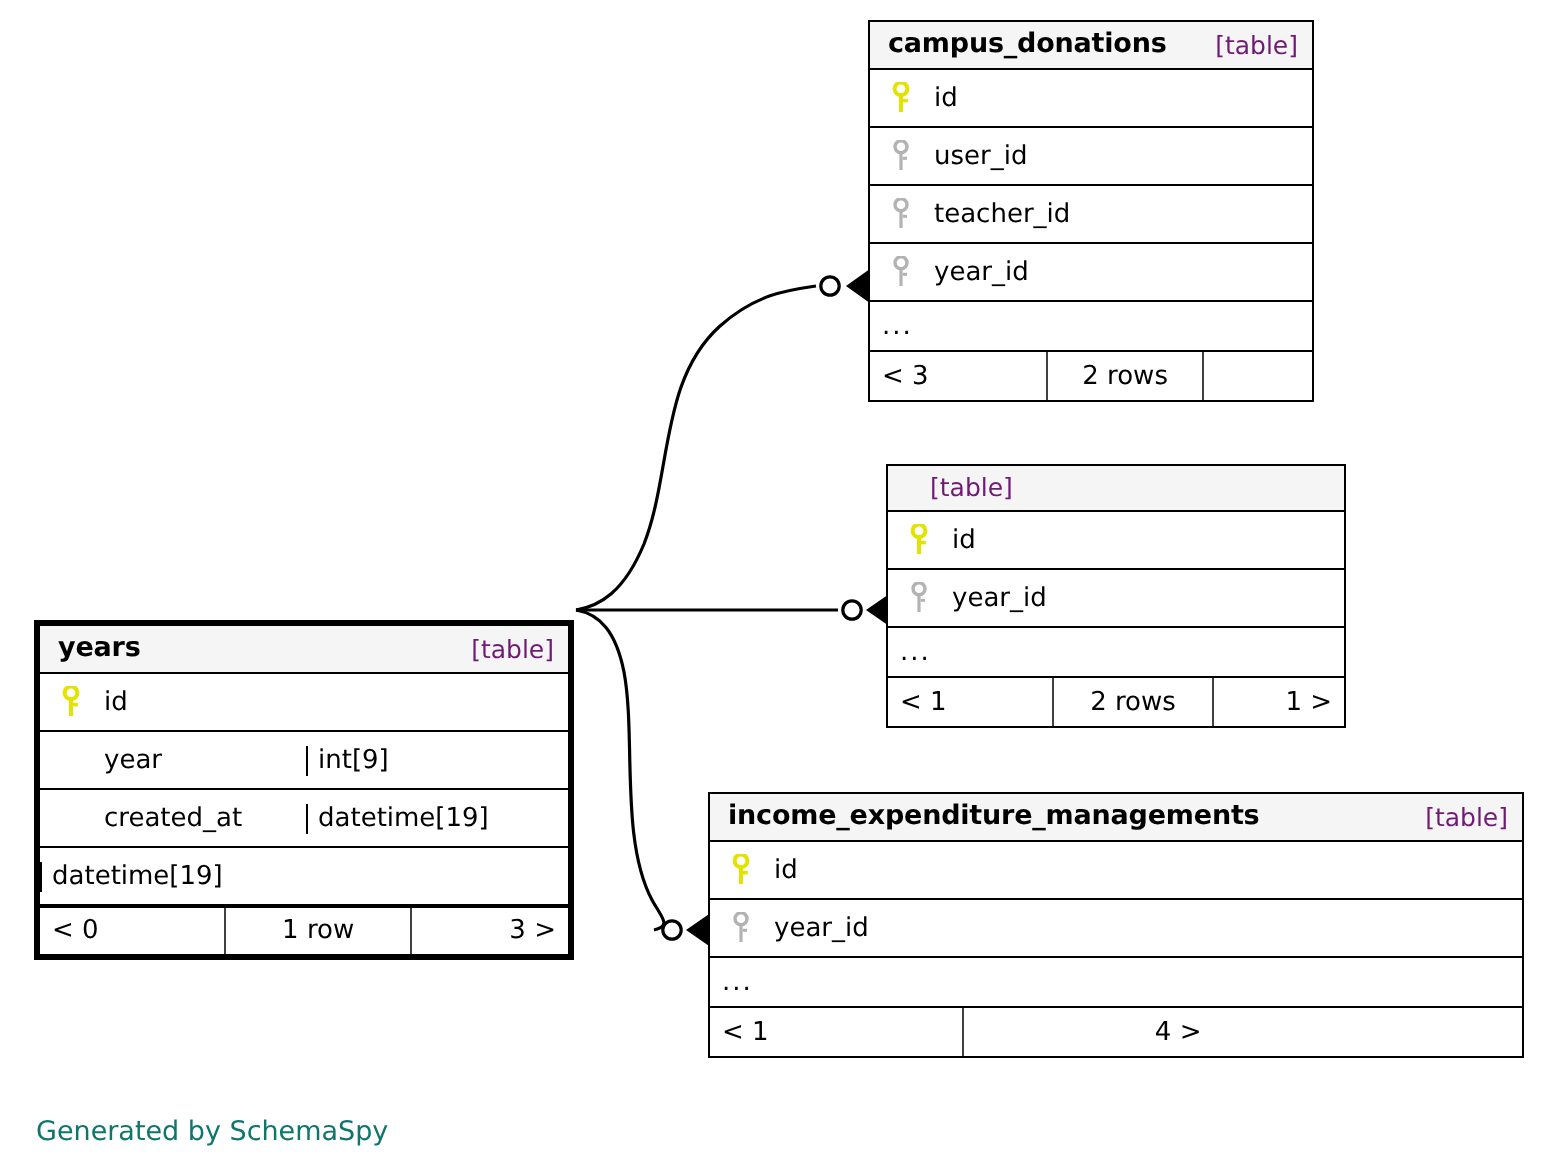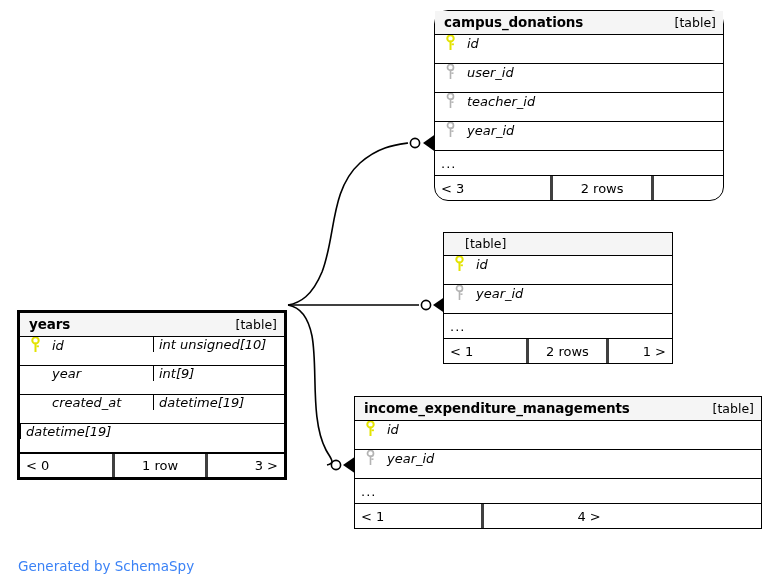--- a/index.html
+++ b/index.html
@@ -53,32 +53,31 @@
     box-sizing: border-box;
   }
   .tbl-name {
     font-weight: bold;
     font-size: 13.5px;
     letter-spacing: -0.1px;
     white-space: nowrap;
   }
   .tbl-kind {
     font-size: 12.5px;
-    color: #000000;
+    color: #701a75;
     white-space: nowrap;
     padding-left: 12px;
   }
 
   .col-row {
     display: flex;
-    align-items: flex-start;
+    align-items: center;
     border-bottom: 1px solid #000000;
     box-sizing: border-box;
     height: 29px;
-    font-style: italic;
   }
   .col-row:last-child { border-bottom: none; }
 
   .col-main {
     display: flex;
     align-items: center;
     flex: 1 1 auto;
     min-width: 0;
     padding-left: 6px;
     box-sizing: border-box;
@@ -123,34 +122,34 @@
     display: flex;
     height: 24px;
     box-sizing: border-box;
   }
   .footer-cell {
     display: flex;
     align-items: center;
     font-size: 13px;
     box-sizing: border-box;
     padding: 0 6px;
-    border-left: 3px solid #404040;
+    border-left: 1px solid #404040;
     white-space: nowrap;
   }
   .footer-cell:first-child { border-left: none; }
   .fc-left  { justify-content: flex-start; }
   .fc-center{ justify-content: center; }
   .fc-right { justify-content: flex-end; }
 
   .credit {
     position: absolute;
     left: 18px;
     top: 558px;
     font-size: 13.5px;
-    color: #3b82f6;
+    color: #0f766e;
     z-index: 3;
   }
 
   
   .key-ico { display:block; }
 </style>
 </head>
 <body>
 
 <div id="diagram-canvas">
@@ -173,21 +172,21 @@
     </g>
 
     <g>
       <path d="M288,305 C300,307 308,316 312,336 C318,368 310,420 326,450 C331,459 336,463 327,465" fill="none" stroke="#000000" stroke-width="1.6"></path>
       <circle cx="336" cy="465" r="4.6" fill="#ffffff" stroke="#000000" stroke-width="1.6"></circle>
       <path d="M356,456 L343,465 L356,474 Z" fill="#000000"></path>
       <line x1="356" y1="456" x2="356" y2="474" stroke="#000000" stroke-width="1.6"></line>
     </g>
   </svg>
 
-  <div class="er-table" id="tbl-campus_donations" style="left:434px; top:10px; width:290px;border-radius:14px;">
+  <div class="er-table" id="tbl-campus_donations" style="left:434px; top:10px; width:223px;">
 
     <div class="tbl-header">
       <span class="tbl-name">campus_donations</span>
       <span class="tbl-kind">[table]</span>
     </div>
 
     <div class="col-row">
       <div class="col-main">
         <span class="key-slot">
           <svg class="key-ico" width="9" height="16" viewBox="0 0 9 16">
@@ -341,21 +340,20 @@
       <div class="col-main">
         <span class="key-slot">
           <svg class="key-ico" width="9" height="16" viewBox="0 0 9 16">
             <circle cx="4.5" cy="3.4" r="3.2" fill="none" stroke="#e3e300" stroke-width="2"></circle>
             <rect x="3.5" y="5.6" width="2" height="9.4" fill="#e3e300"></rect>
             <rect x="5.5" y="8.4" width="2.4" height="1.8" fill="#e3e300"></rect>
           </svg>
         </span>
         <span class="col-label">id</span>
       </div>
-      <div class="col-type" style="width:131px">int unsigned[10]</div>
     </div>
 
     <div class="col-row">
       <div class="col-main">
         <span class="key-slot empty"></span>
         <span class="col-label">year</span>
       </div>
       <div class="col-type" style="width:131px">int[9]</div>
     </div>
 

